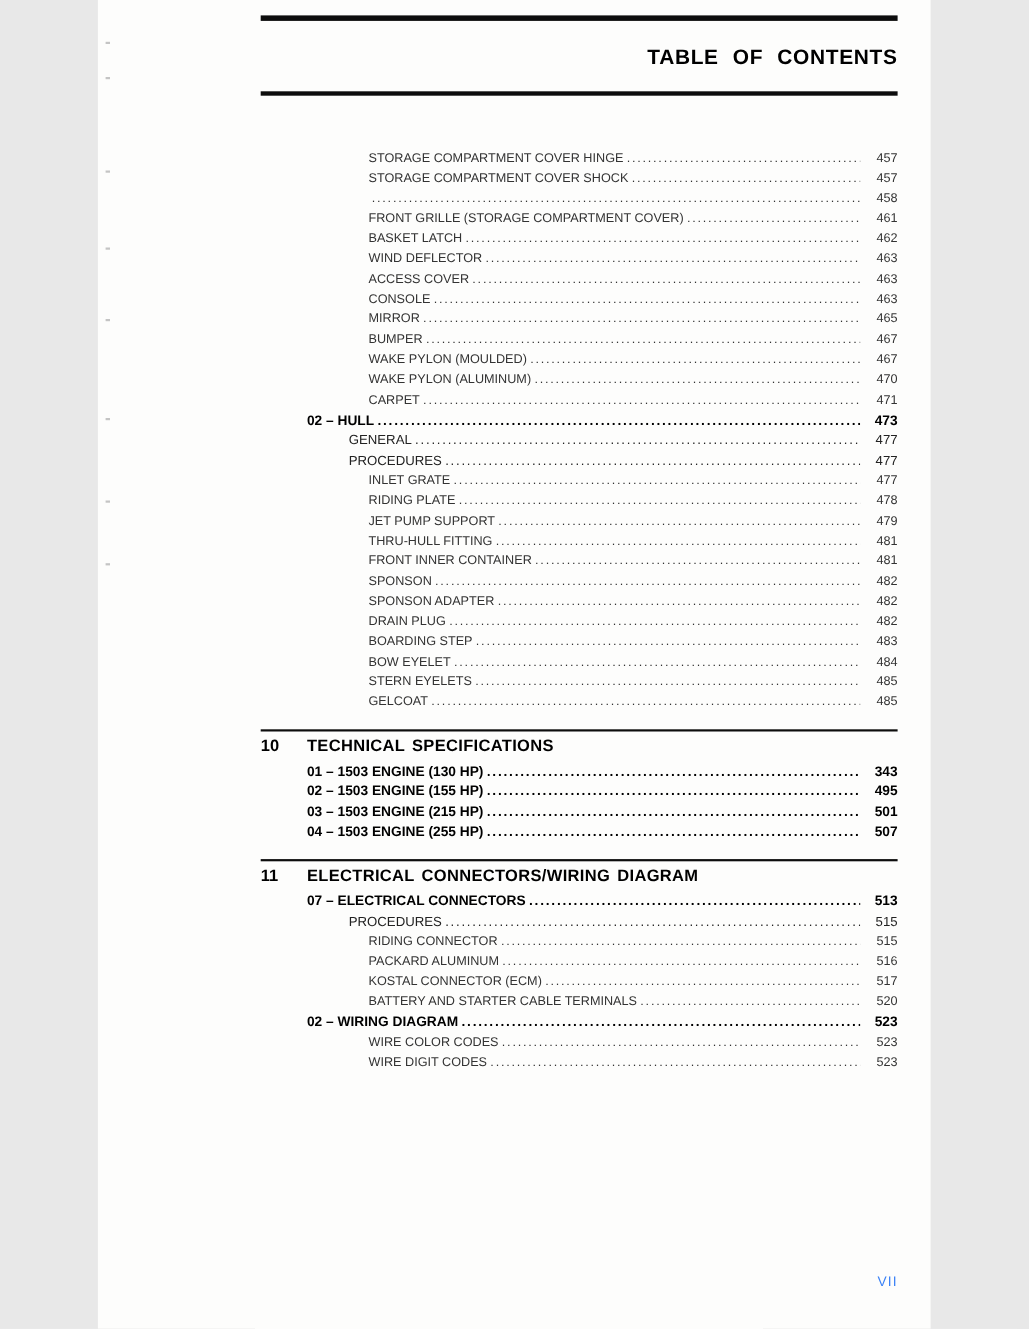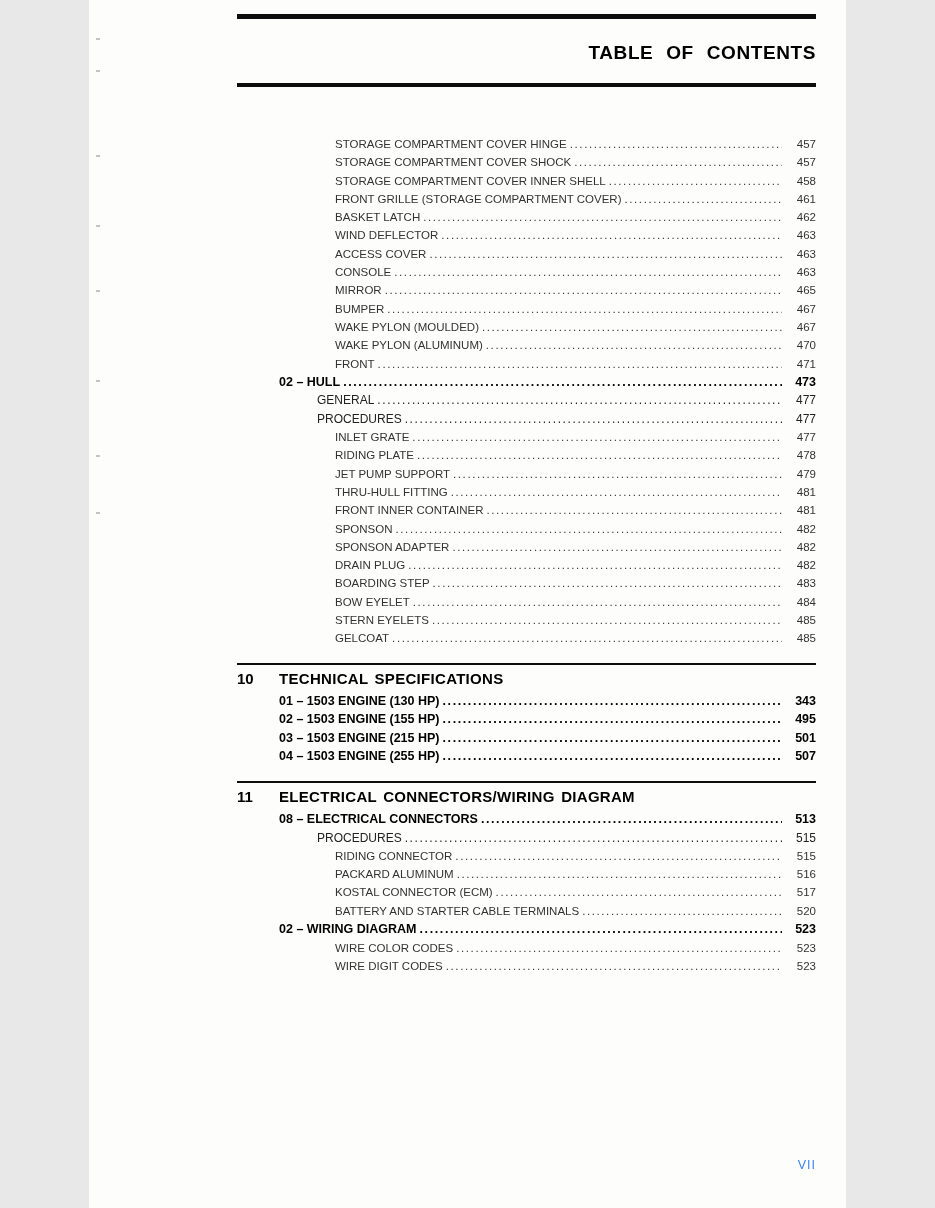--- a/index.html
+++ b/index.html
@@ -137,21 +137,20 @@
           <span class="label">STORAGE COMPARTMENT COVER HINGE</span>
           <span class="dots"></span>
           <span class="pagenum">457</span>
         </div>
         <div class="row lvl3">
           <span class="label">STORAGE COMPARTMENT COVER SHOCK</span>
           <span class="dots"></span>
           <span class="pagenum">457</span>
         </div>
         <div class="row lvl3">
-          <span class="label">STORAGE COMPARTMENT COVER INNER SHELL</span>
           <span class="dots"></span>
           <span class="pagenum">458</span>
         </div>
         <div class="row lvl3">
           <span class="label">FRONT GRILLE (STORAGE COMPARTMENT COVER)</span>
           <span class="dots"></span>
           <span class="pagenum">461</span>
         </div>
         <div class="row lvl3">
           <span class="label">BASKET LATCH</span>
@@ -187,21 +186,21 @@
           <span class="label">WAKE PYLON (MOULDED)</span>
           <span class="dots"></span>
           <span class="pagenum">467</span>
         </div>
         <div class="row lvl3">
           <span class="label">WAKE PYLON (ALUMINUM)</span>
           <span class="dots"></span>
           <span class="pagenum">470</span>
         </div>
         <div class="row lvl3">
-          <span class="label">FRONT</span>
+          <span class="label">CARPET</span>
           <span class="dots"></span>
           <span class="pagenum">471</span>
         </div>
         <div class="row lvl1">
           <span class="label">02 – HULL</span>
           <span class="dots"></span>
           <span class="pagenum">473</span>
         </div>
         <div class="row lvl2">
           <span class="label">GENERAL</span>
@@ -297,21 +296,21 @@
           <span class="label">04 – 1503 ENGINE (255 HP)</span>
           <span class="dots"></span>
           <span class="pagenum">507</span>
         </div>
         <div class="section-rule"></div>
         <div class="section-header">
           <span class="sec-num">11</span>
           <span class="sec-title">ELECTRICAL CONNECTORS/WIRING DIAGRAM</span>
         </div>
         <div class="row lvl1">
-          <span class="label">08 – ELECTRICAL CONNECTORS</span>
+          <span class="label">07 – ELECTRICAL CONNECTORS</span>
           <span class="dots"></span>
           <span class="pagenum">513</span>
         </div>
         <div class="row lvl2">
           <span class="label">PROCEDURES</span>
           <span class="dots"></span>
           <span class="pagenum">515</span>
         </div>
         <div class="row lvl3">
           <span class="label">RIDING CONNECTOR</span>

